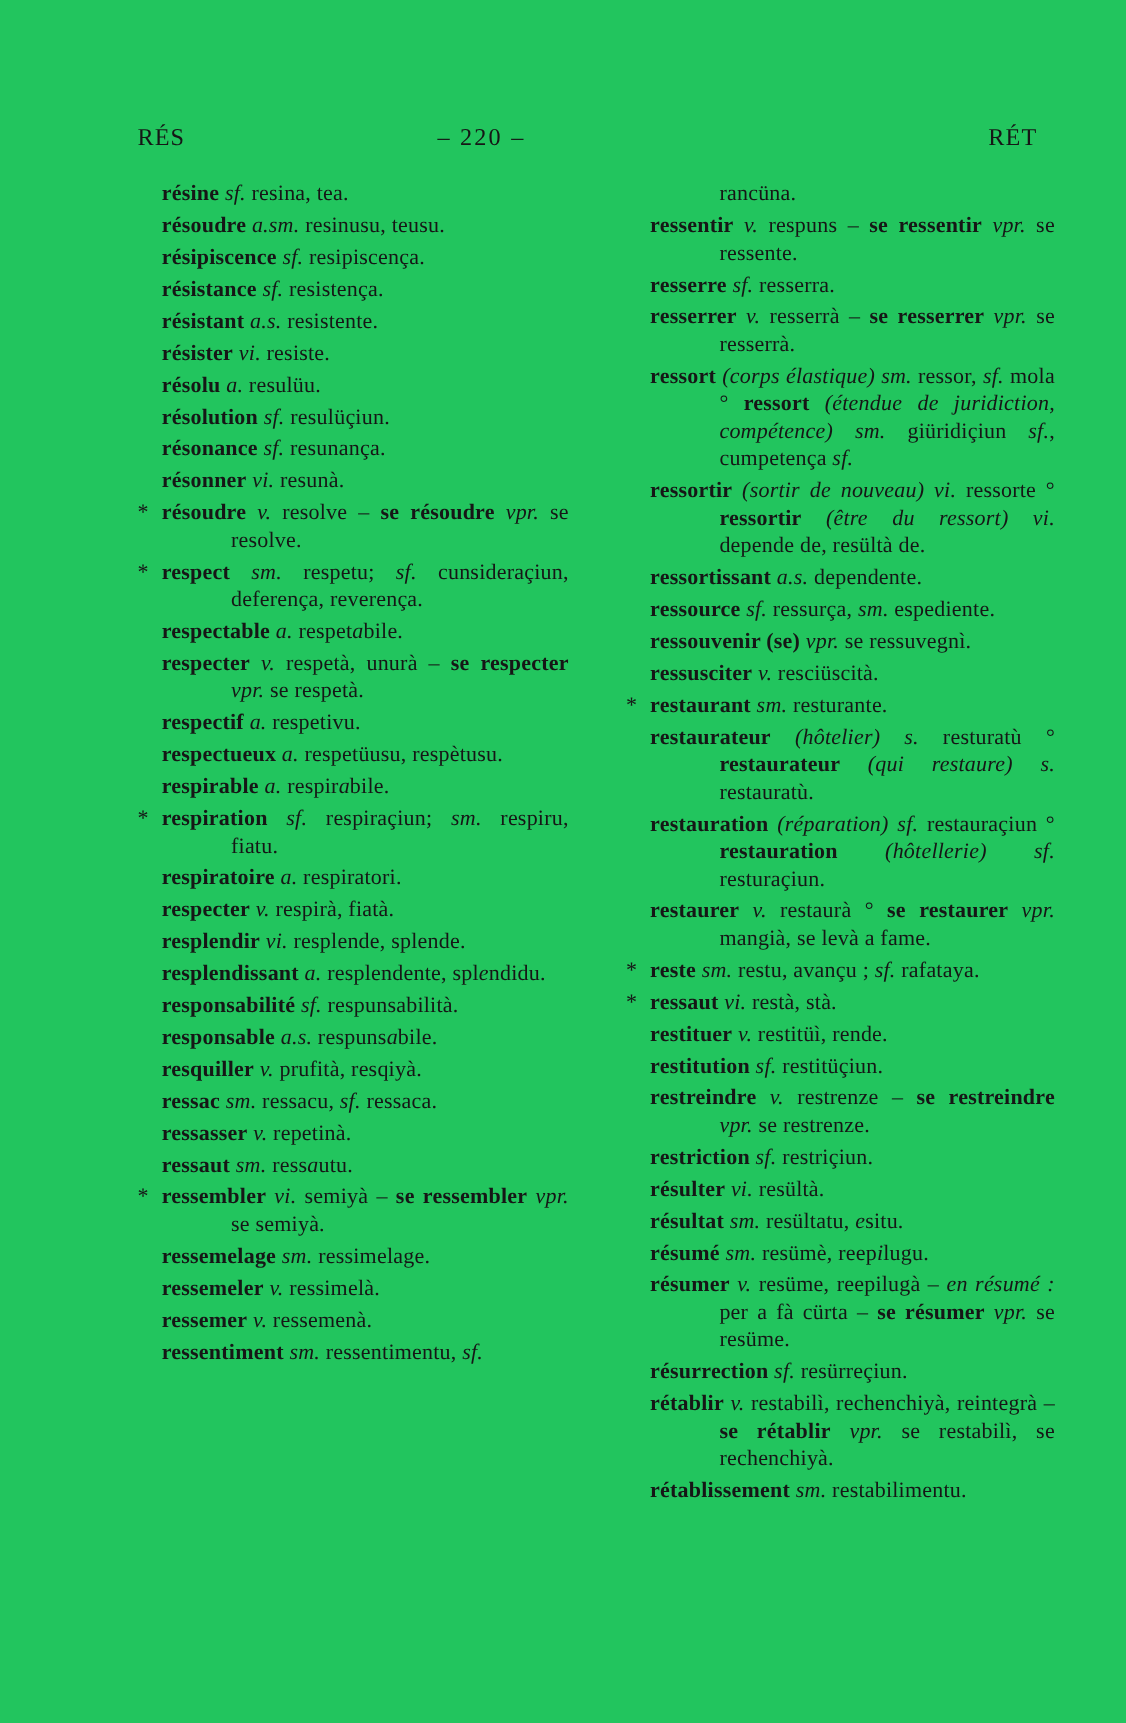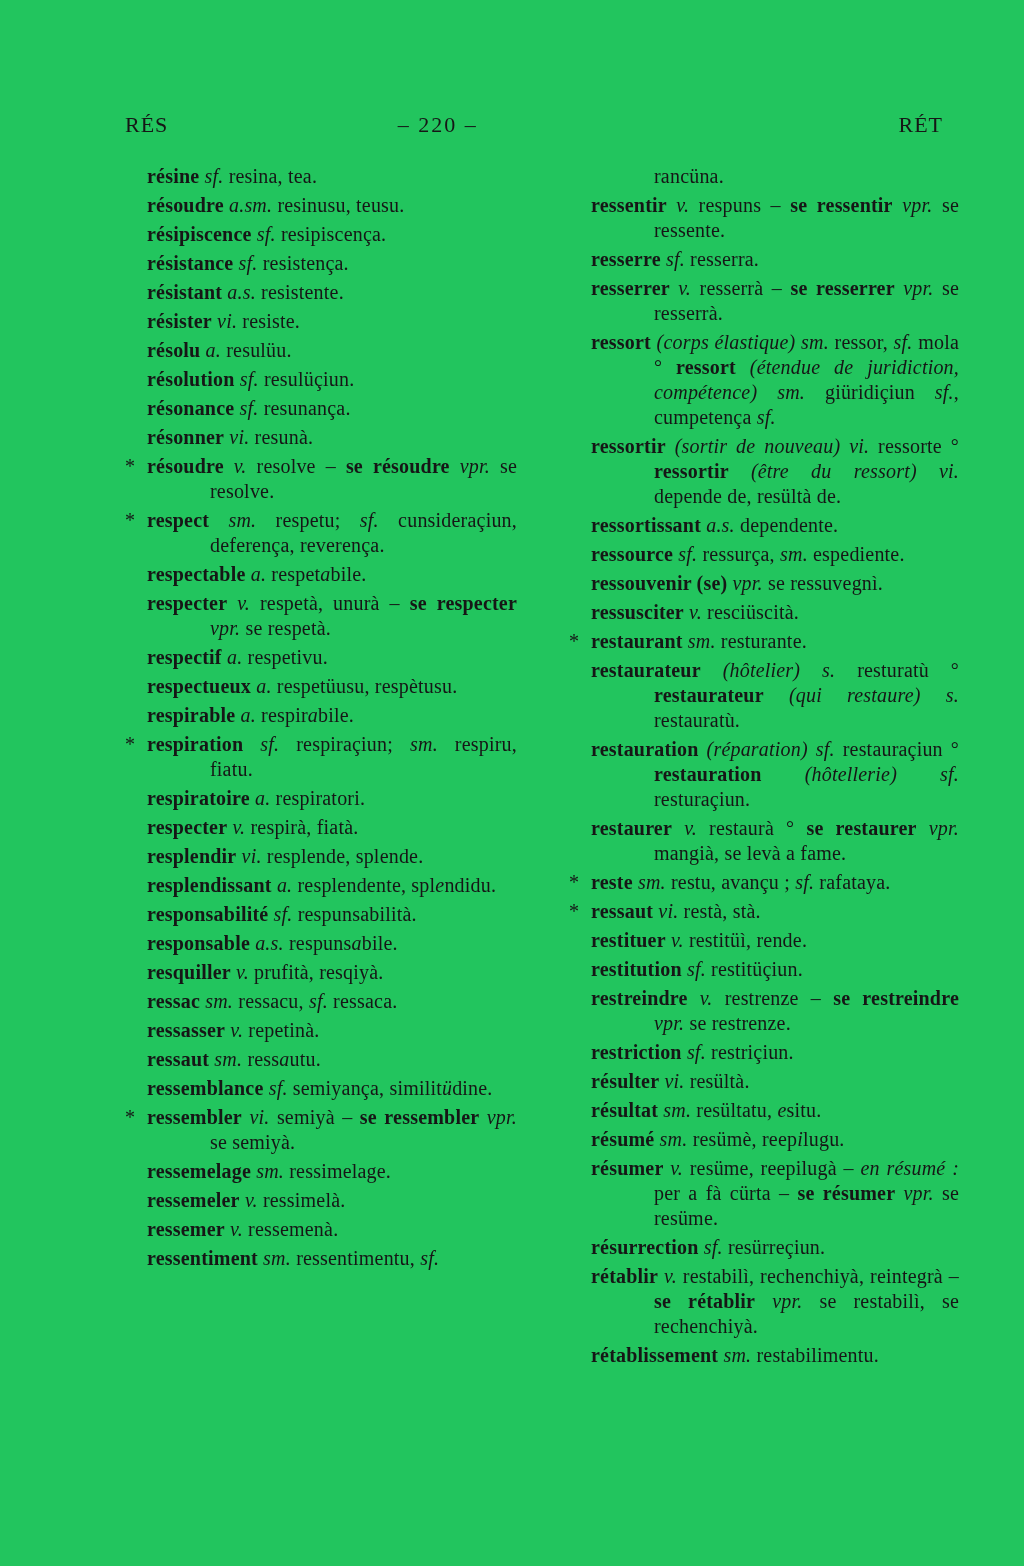--- a/index.html
+++ b/index.html
@@ -86,21 +86,20 @@
         <p class="entry"><span class="b">respiratoire</span><span class="i"> a.</span><span class="r"> respiratori.</span></p>
         <p class="entry"><span class="b">respecter</span><span class="i"> v.</span><span class="r"> respirà, fiatà.</span></p>
         <p class="entry"><span class="b">resplendir</span><span class="i"> vi.</span><span class="r"> resplende, splende.</span></p>
         <p class="entry"><span class="b">resplendissant</span><span class="i"> a.</span><span class="r"> resplendente, spl</span><span class="i">e</span><span class="r">ndidu.</span></p>
         <p class="entry"><span class="b">responsabilité</span><span class="i"> sf.</span><span class="r"> respunsabilità.</span></p>
         <p class="entry"><span class="b">responsable</span><span class="i"> a.s.</span><span class="r"> respuns</span><span class="i">a</span><span class="r">bile.</span></p>
         <p class="entry"><span class="b">resquiller</span><span class="i"> v.</span><span class="r"> prufità, resqiyà.</span></p>
         <p class="entry"><span class="b">ressac</span><span class="i"> sm.</span><span class="r"> ressacu, </span><span class="i">sf.</span><span class="r"> ressaca.</span></p>
         <p class="entry"><span class="b">ressasser</span><span class="i"> v.</span><span class="r"> repetinà.</span></p>
         <p class="entry"><span class="b">ressaut</span><span class="i"> sm.</span><span class="r"> ress</span><span class="i">a</span><span class="r">utu.</span></p>
-        <p class="entry"><span class="b">ressemblance</span><span class="i"> sf.</span><span class="r"> semiyança, similit</span><span class="i">ü</span><span class="r">dine.</span></p>
         <p class="entry"><span class="star">*</span><span class="b">ressembler</span><span class="i"> vi.</span><span class="r"> semiyà – </span><span class="b">se ressembler</span><span class="i"> vpr.</span><span class="r"> se semiyà.</span></p>
         <p class="entry"><span class="b">ressemelage</span><span class="i"> sm.</span><span class="r"> ressimelage.</span></p>
         <p class="entry"><span class="b">ressemeler</span><span class="i"> v.</span><span class="r"> ressimelà.</span></p>
         <p class="entry"><span class="b">ressemer</span><span class="i"> v.</span><span class="r"> ressemenà.</span></p>
         <p class="entry"><span class="b">ressentiment</span><span class="i"> sm.</span><span class="r"> ressentimentu, </span><span class="i">sf.</span></p>
       </div>
     <div class="col">
         <p class="entry cont"><span class="r">rancüna.</span></p>
         <p class="entry"><span class="b">ressentir</span><span class="i"> v.</span><span class="r"> respuns – </span><span class="b">se ressentir</span><span class="i"> vpr.</span><span class="r"> se ressente.</span></p>
         <p class="entry"><span class="b">resserre</span><span class="i"> sf.</span><span class="r"> resserra.</span></p>

